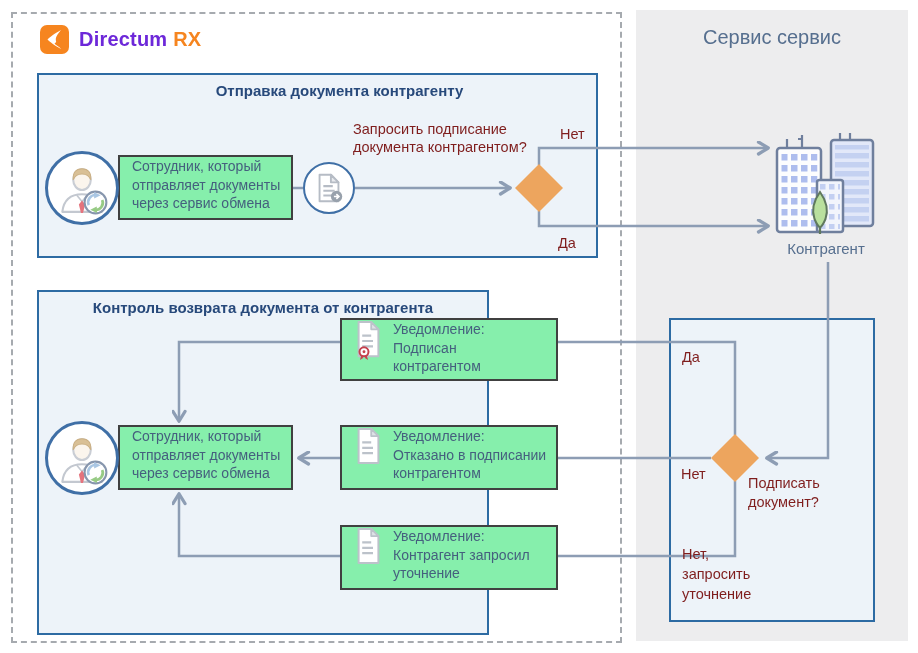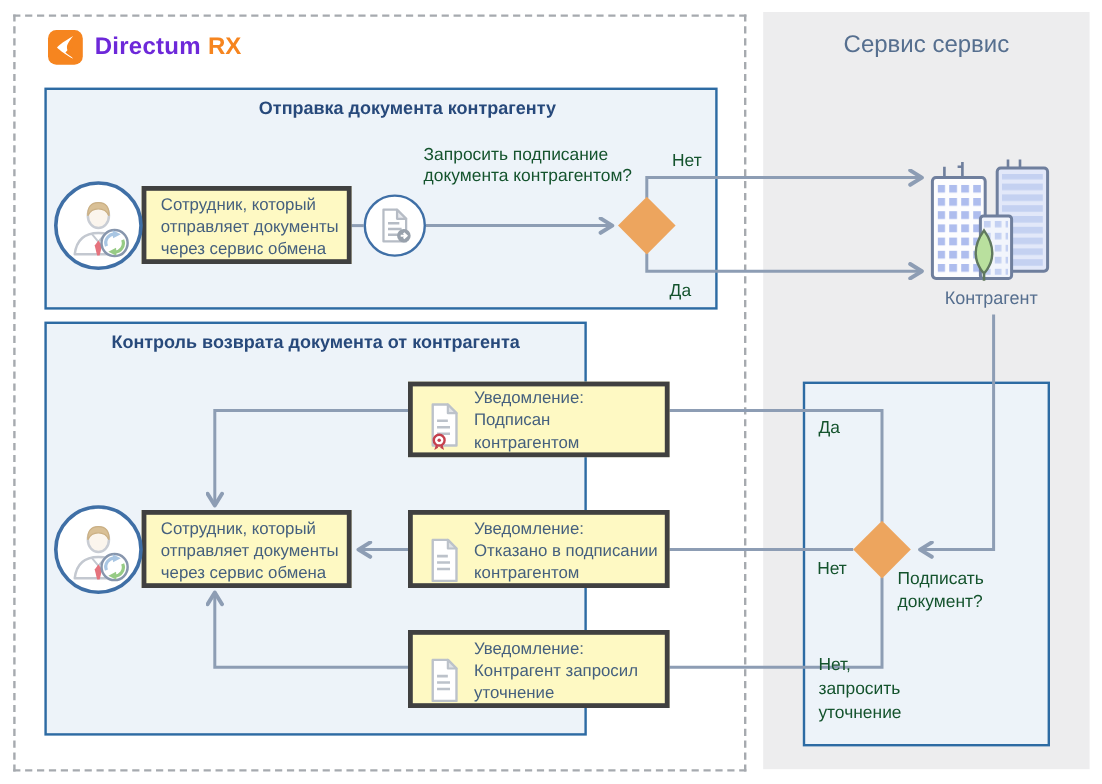--- a/index.html
+++ b/index.html
@@ -13,43 +13,43 @@
   
   .logo{left:40px;top:25px;display:flex;align-items:center;z-index:4;}
   .logo-icon{width:29px;height:29px;border-radius:7px;background:#F6851F;display:inline-flex;
              align-items:center;justify-content:center;}
   .logo-brand{margin-left:10px;font-size:20px;font-weight:600;color:#6d28d9;letter-spacing:.2px;}
   .logo-suffix{margin-left:6px;font-size:20px;font-weight:700;color:#F6851F;}
   
   .sec-box{box-sizing:border-box;background:#EDF3F9;border:2px solid #2D6BA3;z-index:1;}
   .sec-title{margin-top:7px;text-align:center;font-size:15px;font-weight:700;color:#27497B;}
   #box-send{left:37px;top:73px;width:561px;height:185px;padding-left:44px;}
-  #box-ctrl{left:37px;top:268px;width:452px;height:345px;}
+  #box-ctrl{left:37px;top:290px;width:452px;height:345px;}
   #box-dec{left:669px;top:318px;width:206px;height:304px;}
   
-  .node-box{box-sizing:border-box;background:#fef9c3;border:4px solid #404040;z-index:3;
-            display:flex;align-items:flex-end;}
+  .node-box{box-sizing:border-box;background:#86efac;border:2px solid #404040;z-index:3;
+            display:flex;align-items:flex-start;}
   #emp1-box{left:118px;top:155px;width:175px;height:65px;padding-left:12px;}
   #emp2-box{left:118px;top:425px;width:175px;height:65px;padding-left:12px;}
   #n1{left:340px;top:318px;width:218px;height:63px;}
   #n2{left:340px;top:425px;width:218px;height:65px;}
   #n3{left:340px;top:525px;width:218px;height:65px;}
   .n-icon{margin-left:13px;flex:0 0 auto;display:flex;}
   .n-text{margin-left:11px;}
   
   .big-circle{width:74px;height:74px;box-sizing:border-box;border:3px solid #3F6FA6;border-radius:50%;
               background:#fff;z-index:4;display:flex;align-items:center;justify-content:center;}
   #emp1-cir{left:45px;top:151px;}
   #emp2-cir{left:45px;top:421px;}
   .doc-circle{left:303px;top:162px;width:52px;height:52px;box-sizing:border-box;border:2.5px solid #3F6FA6;
               border-radius:50%;background:#fff;z-index:3;display:flex;align-items:center;justify-content:center;}
   
   .ml{white-space:pre-line;}
   .body-txt{font-size:14px;line-height:18.5px;color:#45607E;}
-  .lbl{font-size:14.5px;line-height:17.5px;color:#14532d;z-index:4;}
+  .lbl{font-size:14.5px;line-height:17.5px;color:#7f1d1d;z-index:4;}
   #q1{left:353px;top:121px;}
   #net1{left:560px;top:126px;}
   #da1{left:558px;top:235px;}
   #da2{left:682px;top:349px;}
   #net2{left:681px;top:466px;}
   #sign{left:748px;top:474px;line-height:19px;}
   #noclar{left:682px;top:544px;line-height:20px;}
   #svc-title{left:636px;top:26px;width:272px;text-align:center;font-size:20px;color:#566F8F;z-index:2;}
   #cp-label{left:770px;top:240px;width:112px;text-align:center;font-size:15px;color:#566F8F;z-index:2;}
   

